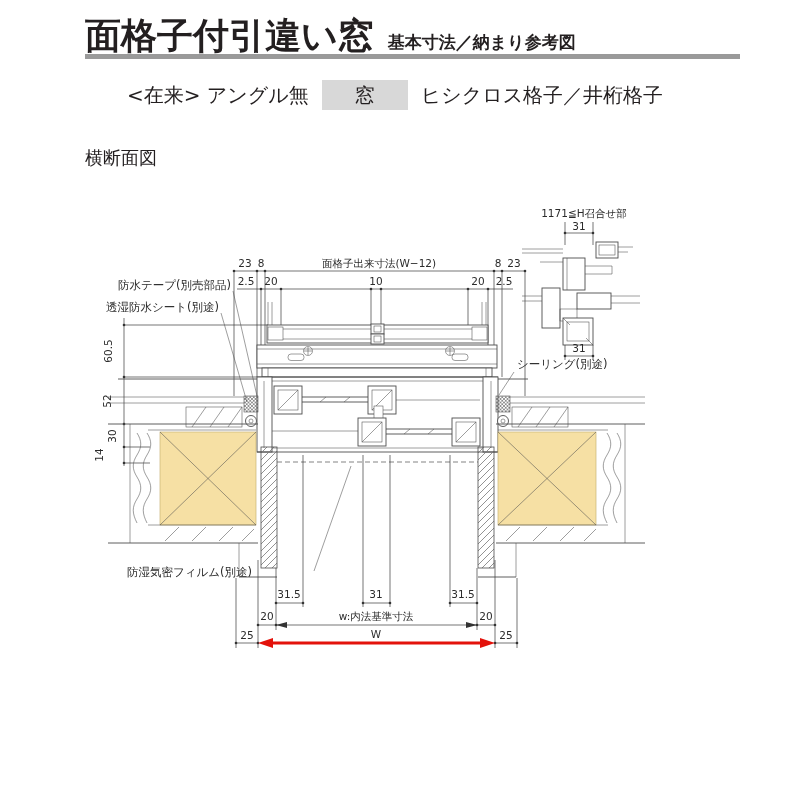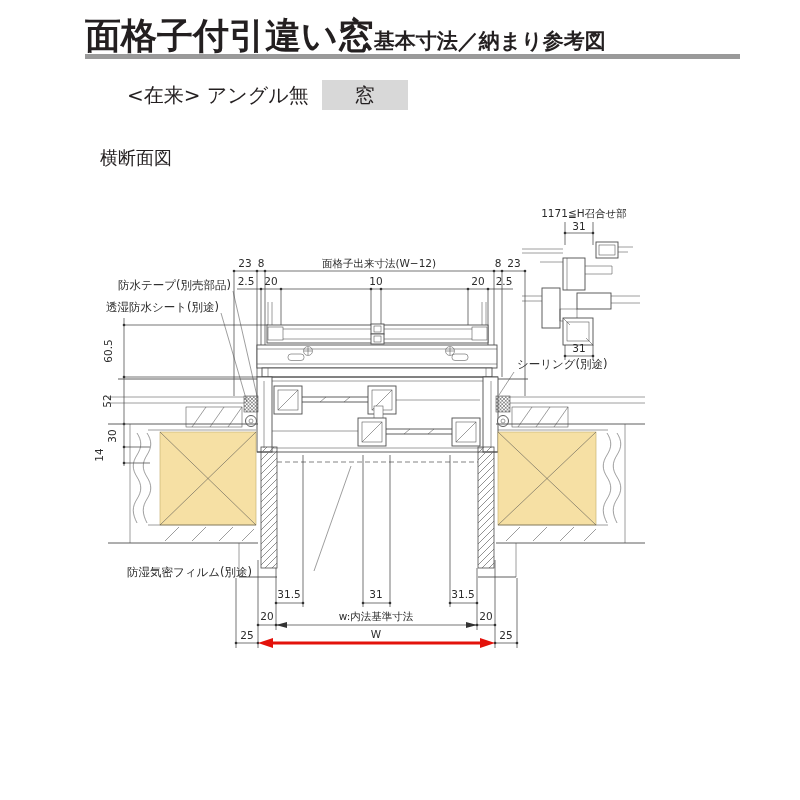--- a/index.html
+++ b/index.html
@@ -2,29 +2,29 @@
 <html style="--wood: #f6e0a4; --red: #e3120b; --rule: #9a9a9a; --badge: #d8d8d8;"><head>
 <meta charset="utf-8">
 <style>
   :root{
     --wood:#f6e0a4; --red:#e3120b; --rule:#9a9a9a; --badge:#d8d8d8;
     --ink:#231f20; --line:#4d4d4d; --dim:#3a3a3a;
   }
   html,body{margin:0;padding:0;}
   body{width:800px;height:800px;background:#ffffff;position:relative;overflow:hidden;
        font-family:"DejaVu Sans","Liberation Sans",sans-serif;color:var(--ink);}
-  .titlebar{position:absolute;left:85px;top:12px;display:flex;align-items:baseline;white-space:nowrap;}
+  .titlebar{position:absolute;left:85px;top:12px;display:flex;align-items:baseline;gap:14px;white-space:nowrap;}
   .title-main{font-size:36px;font-weight:700;letter-spacing:0px;color:var(--ink);}
-  .title-sub{font-size:21px;font-weight:700;color:var(--ink);}
+  .title-sub{font-size:17px;font-weight:700;color:var(--ink);}
   .rule{position:absolute;left:85px;top:54px;width:655px;height:5px;background:var(--rule);}
   .subrow{position:absolute;left:85px;top:80px;display:flex;align-items:center;gap:13px;white-space:nowrap;margin-left:42px;}
   .sub-text{font-size:20px;font-weight:500;color:var(--ink);}
   .badge{display:inline-block;width:86px;height:30px;line-height:30px;text-align:center;
          background:var(--badge);font-size:20px;font-weight:500;color:var(--ink);}
-  .section-label{position:absolute;left:85px;top:146px;font-size:18px;color:var(--ink);margin-left:15px;}
+  .section-label{position:absolute;left:85px;top:146px;font-size:18px;color:var(--ink);}
   svg{position:absolute;left:0;top:0;}
   .ln{stroke:var(--line);stroke-width:0.9;fill:none;}
   .fine{stroke:var(--line);stroke-width:0.55;fill:none;}
   .dimln{stroke:var(--dim);stroke-width:0.7;fill:none;}
   .dashln{stroke:var(--line);stroke-width:0.7;fill:none;stroke-dasharray:5 3;}
   .dot{fill:#333;}
   .dimtxt{font-size:10.5px;fill:#2b2b2b;}
   .lbltxt{font-size:11.5px;fill:#2b2b2b;}
   .wood{fill:var(--wood);stroke:#c9b477;stroke-width:0.7;}
   .redline{stroke:var(--red);stroke-width:3;}
@@ -37,20 +37,21 @@
 
 <div class="titlebar">
   <span class="title-main">面格子付引違い窓</span>
   <span class="title-sub">基本寸法／納まり参考図</span>
 </div>
 <div class="rule"></div>
 
 <div class="subrow">
   <span class="sub-text">&lt;在来&gt; アングル無</span>
   <span class="badge">窓</span>
+  <span class="sub-text">ヒシクロス格子／井桁格子</span>
 </div>
 
 <div class="section-label">横断面図</div>
 
 <svg width="800" height="800" viewBox="0 0 800 800">
   <defs>
     <pattern id="hatch" width="7" height="7" patternUnits="userSpaceOnUse">
       <path d="M7,0 L0,7" stroke="#777" stroke-width="0.8"></path>
     </pattern>
     <pattern id="crosshatch" width="3.5" height="3.5" patternUnits="userSpaceOnUse">

